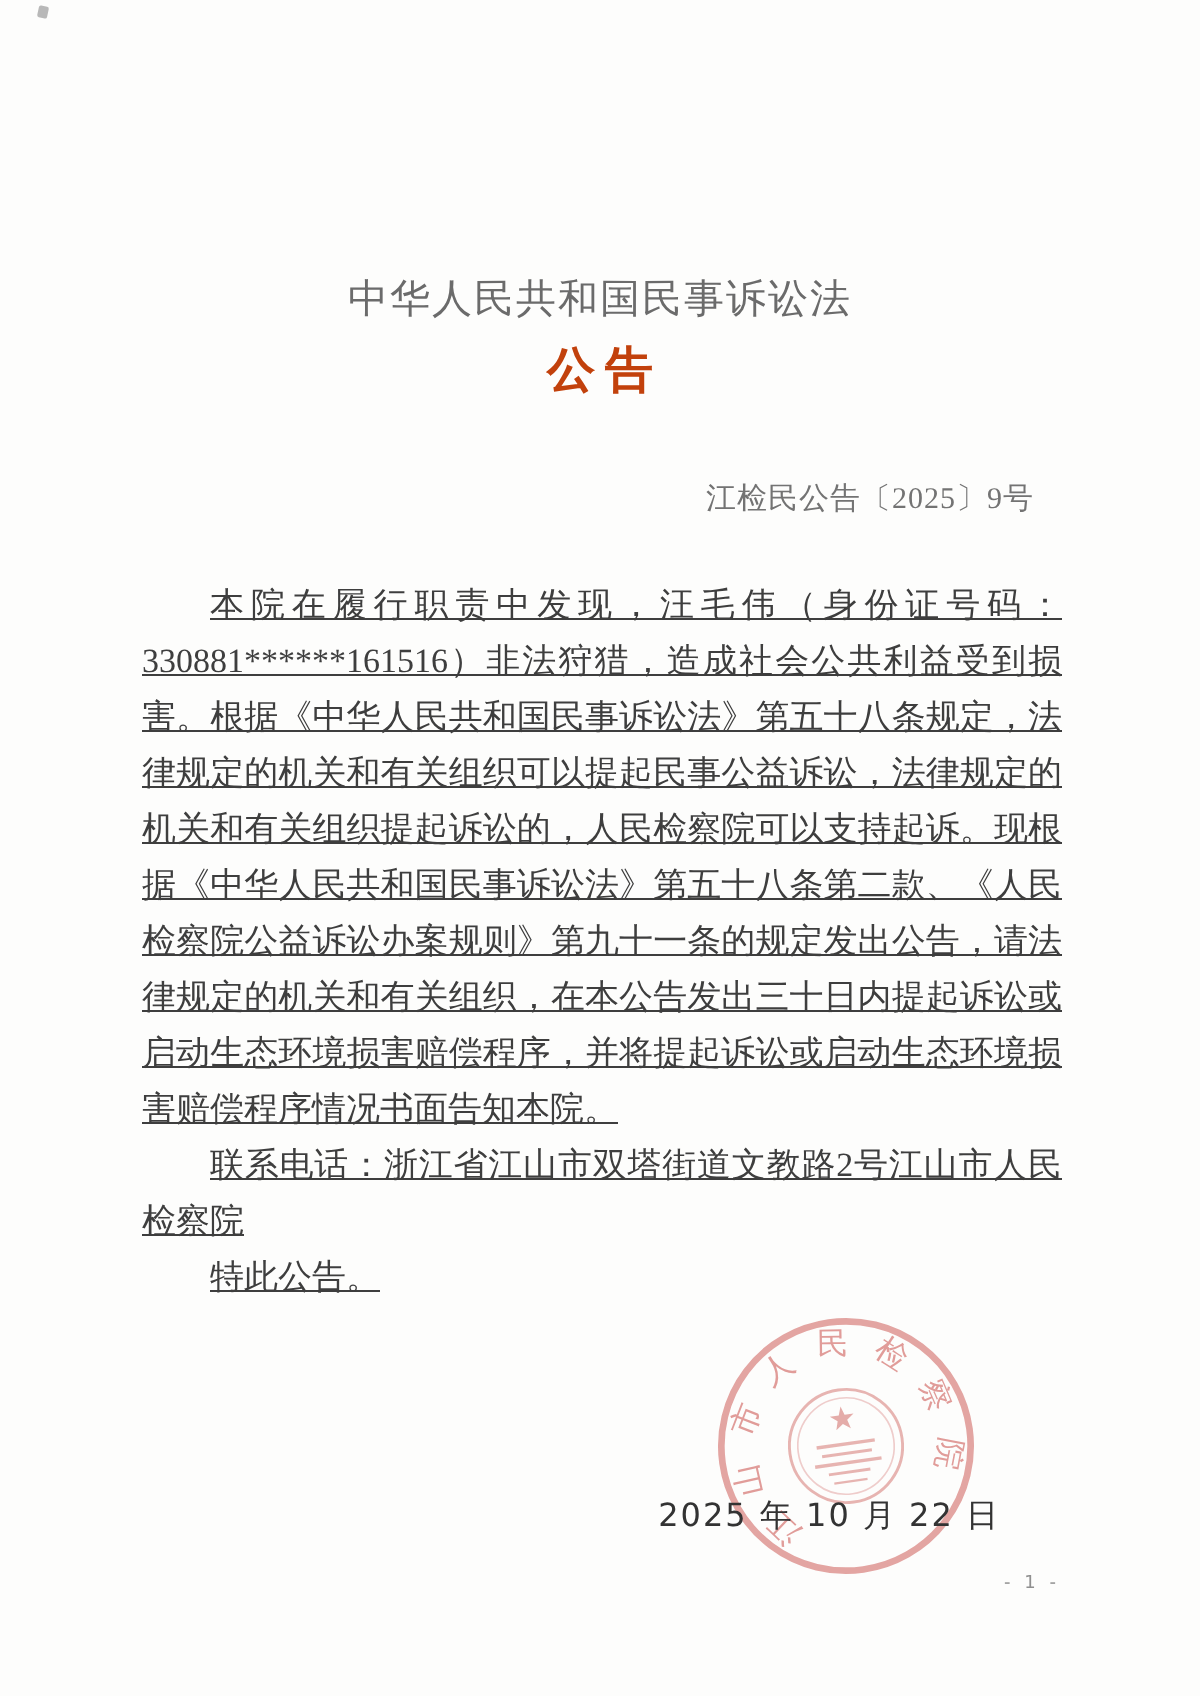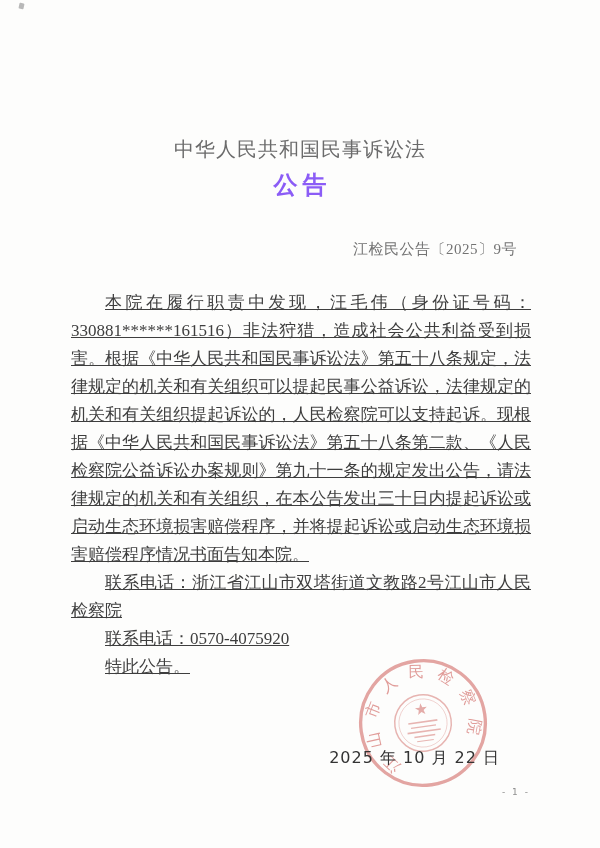--- a/index.html
+++ b/index.html
@@ -33,21 +33,21 @@
     color: #6b6b6b;
     font-weight: 400;
   }
   .notice-title {
     position: absolute;
     top: 169px; left: 0; right: 0;
     text-align: center;
     font-size: 24px;
     font-weight: 700;
     letter-spacing: 5px;
-    color: #8b5cf6;
+    color: #c2410c;
     text-indent: 5px; 
   }
   .doc-number {
     position: absolute;
     top: 240px;
     right: 83px;
     font-size: 15px;
     color: #737373;
     letter-spacing: .5px;
   }
@@ -105,21 +105,20 @@
 
   <div class="org-name">中华人民共和国民事诉讼法</div>
 
   <div class="notice-title">公告</div>
 
   <div class="doc-number">江检民公告〔2025〕9号</div>
 
   <div class="body-block">
     <p>本院在履行职责中发现，汪毛伟（身份证号码：330881******161516）非法狩猎，造成社会公共利益受到损害。根据《中华人民共和国民事诉讼法》第五十八条规定，法律规定的机关和有关组织可以提起民事公益诉讼，法律规定的机关和有关组织提起诉讼的，人民检察院可以支持起诉。现根据《中华人民共和国民事诉讼法》第五十八条第二款、《人民检察院公益诉讼办案规则》第九十一条的规定发出公告，请法律规定的机关和有关组织，在本公告发出三十日内提起诉讼或启动生态环境损害赔偿程序，并将提起诉讼或启动生态环境损害赔偿程序情况书面告知本院。</p>
     <p>联系电话：浙江省江山市双塔街道文教路2号江山市人民检察院</p>
-    <p>联系电话：0570-4075920</p>
     <p>特此公告。</p>
   </div>
 
   <div class="issue-date">2025 年 10 月 22 日</div>
 
   <div class="seal">
     <svg viewBox="0 0 126 126" width="132" height="132">
 
       <circle cx="63" cy="63" r="59.5" fill="none" stroke="rgba(196,64,58,0.55)" stroke-width="3.2"></circle>
 

